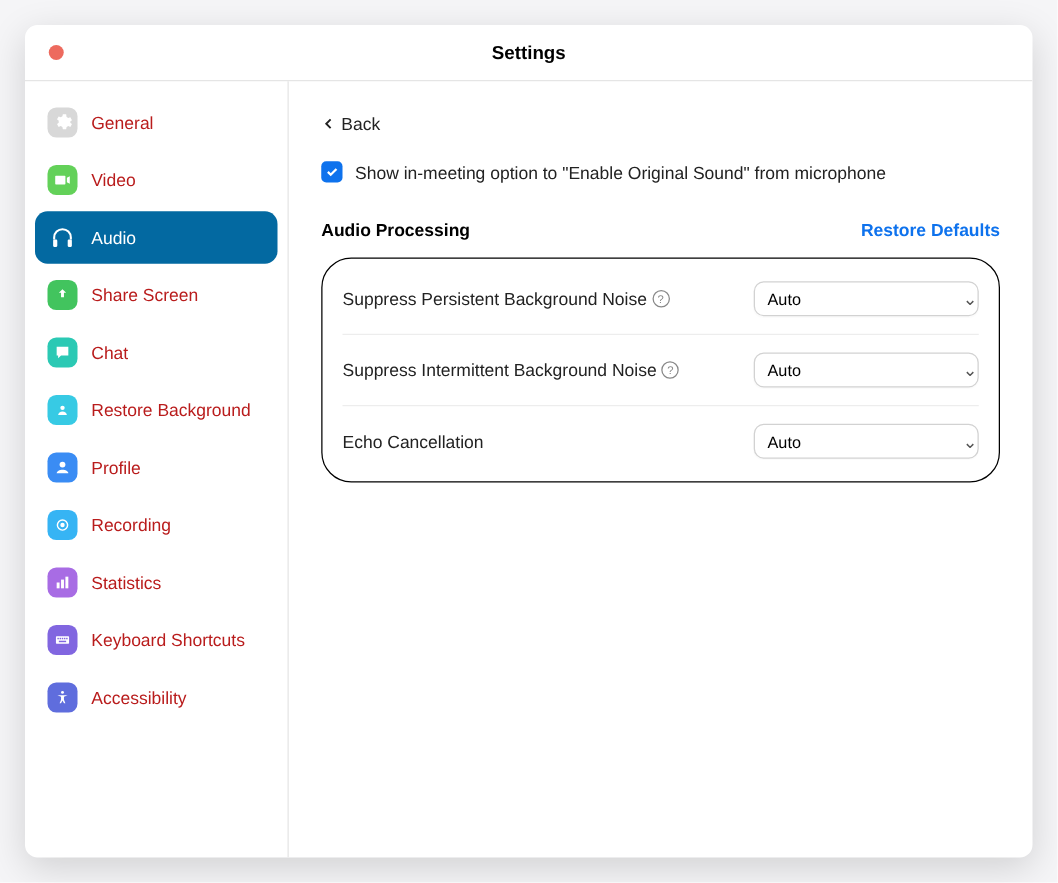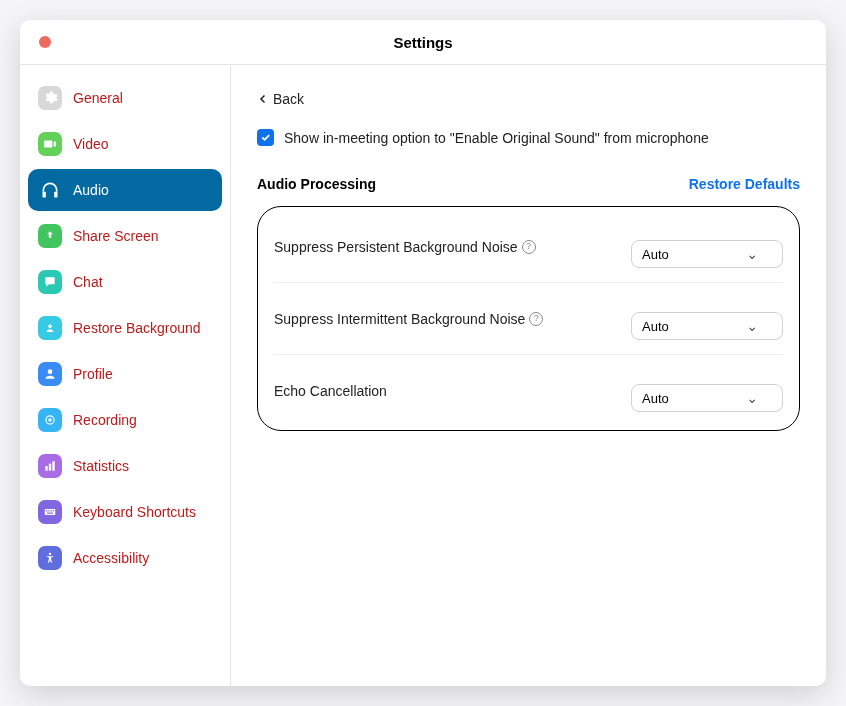--- a/index.html
+++ b/index.html
@@ -152,33 +152,32 @@
       border: 1px solid #888;
       border-radius: 50%;
       display: inline-flex;
       align-items: center;
       justify-content: center;
       font-size: 9px;
       color: #888;
       line-height: 1;
     }
     .select {
-      width: 152px;
+      width: 180px;
       height: 28px;
       border: 1px solid #d2d2d2;
       border-radius: 8px;
       display: flex;
       align-items: center;
       justify-content: space-between;
-      padding: 0 24px 0 10px;
+      padding: 0 0 0 10px;
       font-size: 13px;
       cursor: pointer;
       background: #fff;
       box-shadow: 0 1px 1px rgba(0,0,0,0.02);
-      margin-top: 15px;
     }
     .chev { font-size: 14px; color: #555; line-height: 1; }
   </style>
 </head>
 <body>
 
 <div class="window">
   <div class="titlebar">
     <div class="traffic-light"></div>
     <div class="title">Settings</div>

